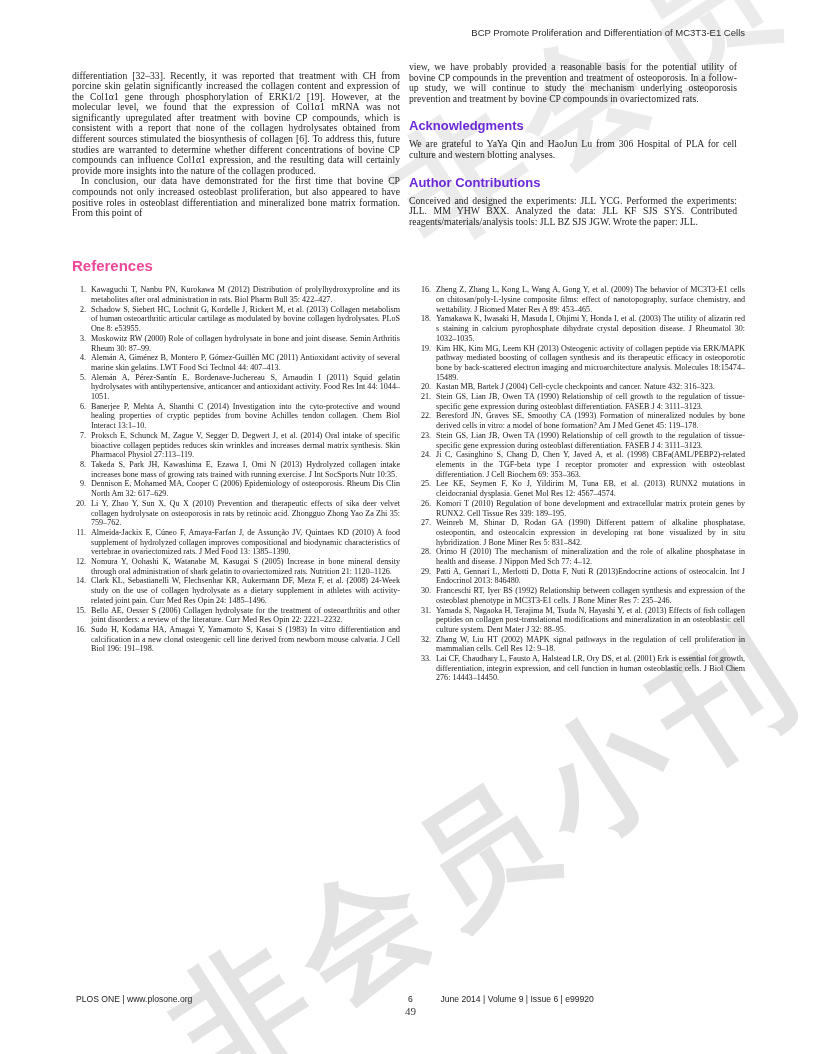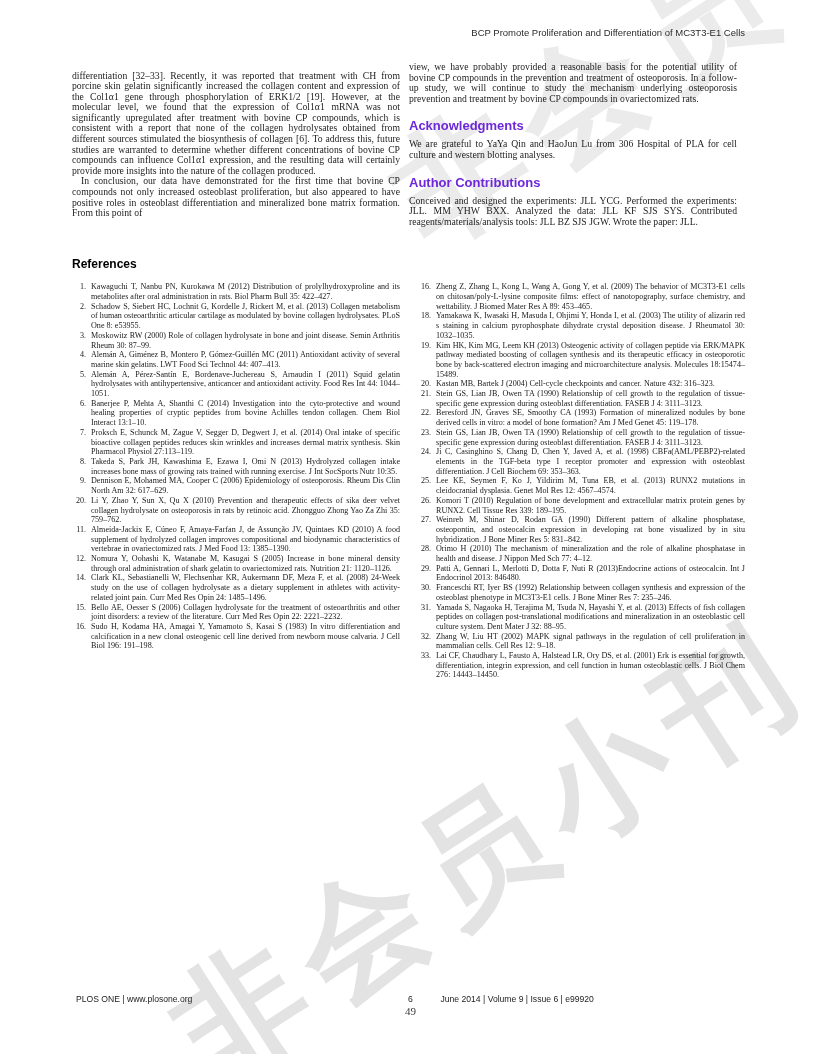--- a/index.html
+++ b/index.html
@@ -11,22 +11,22 @@
   #wm2{left:360px;top:140px;transform:rotate(-33deg);color:#ebebeb;}
   .content{position:relative;z-index:1;padding:27px 71px 0 72px;}
   .running-title{text-align:right;font-family:"Liberation Sans",sans-serif;font-size:9.5px;
         color:#2b2b2b;margin:0 0 24px 0;}
   .cols{display:flex;gap:9px;align-items:center;}
   .col{width:328px;}
   .body-par{font-size:9.7px;line-height:10.6px;text-align:justify;margin:0;}
   .indent{text-indent:9px;}
   .sec-title{font-family:"Liberation Sans",sans-serif;font-weight:bold;font-size:13px;
         margin:14px 0 6px 0;color:#6d28d9;}
-  .refs-title{font-family:"Liberation Sans",sans-serif;font-weight:bold;font-size:12px;
-        margin:30px 0 11px 0;color:#000000;}
+  .refs-title{font-family:"Liberation Sans",sans-serif;font-weight:bold;font-size:15px;
+        margin:30px 0 11px 0;color:#ec4899;}
   .refs-cols{display:flex;gap:17px;align-items:flex-start;}
   .ref-col{width:328px;}
   .ref{display:flex;font-size:8.1px;line-height:9.7px;color:#202020;}
   .ref-num{width:14px;min-width:14px;text-align:right;margin-right:5px;}
   .ref-text{flex:1;text-align:justify;}
   .footer{position:absolute;z-index:1;left:76px;right:71px;top:994px;display:flex;
         font-family:"Liberation Sans",sans-serif;font-size:8.6px;color:#222;}
   .f-left{flex:1;text-align:left;}
   .f-center{width:60px;text-align:center;}
   .f-right{flex:1;text-align:left;}

